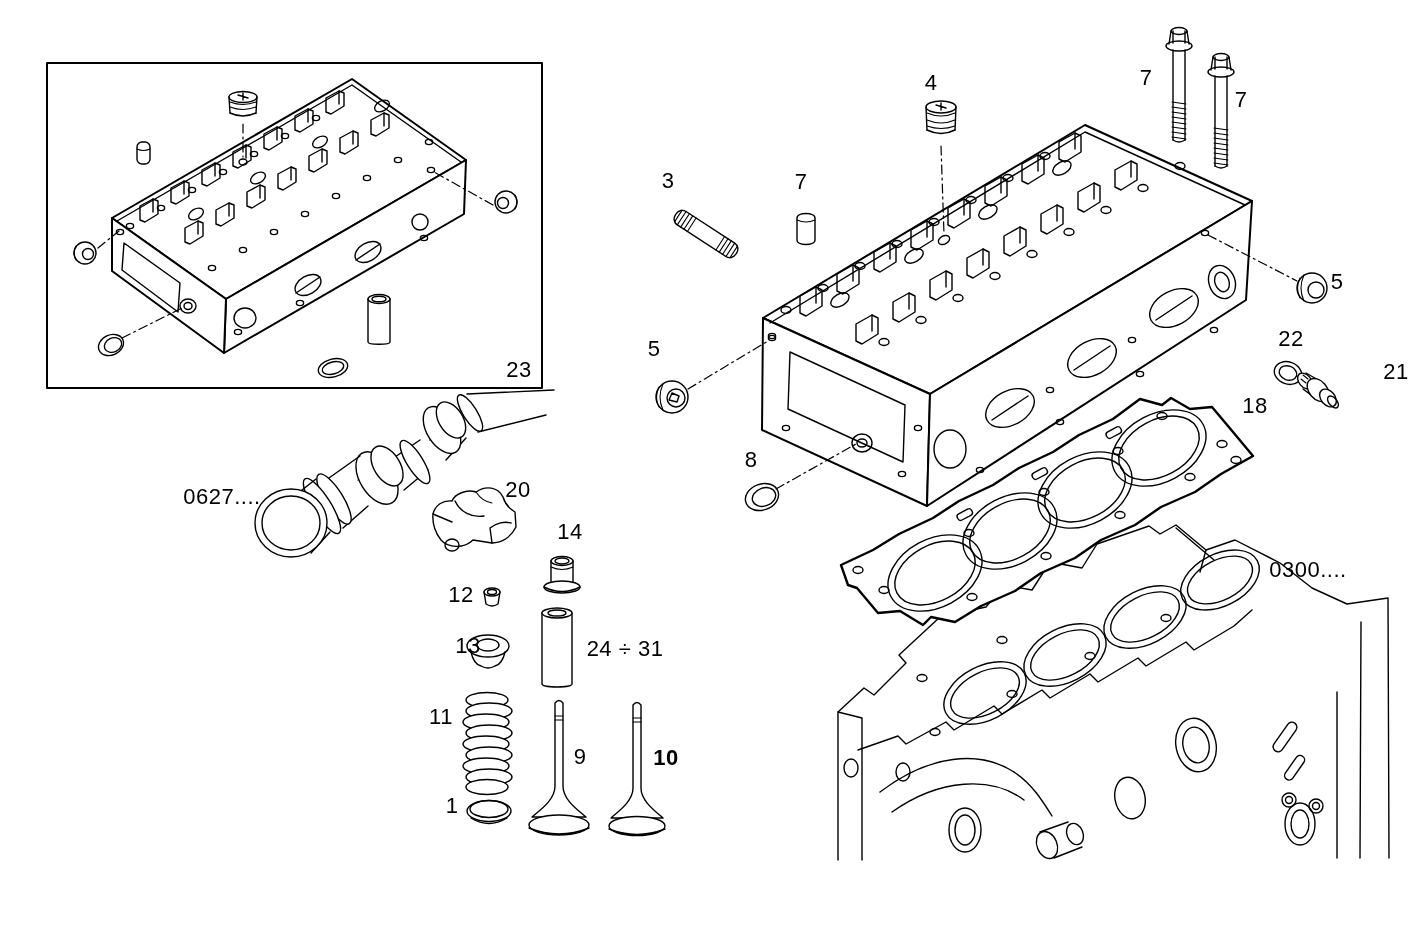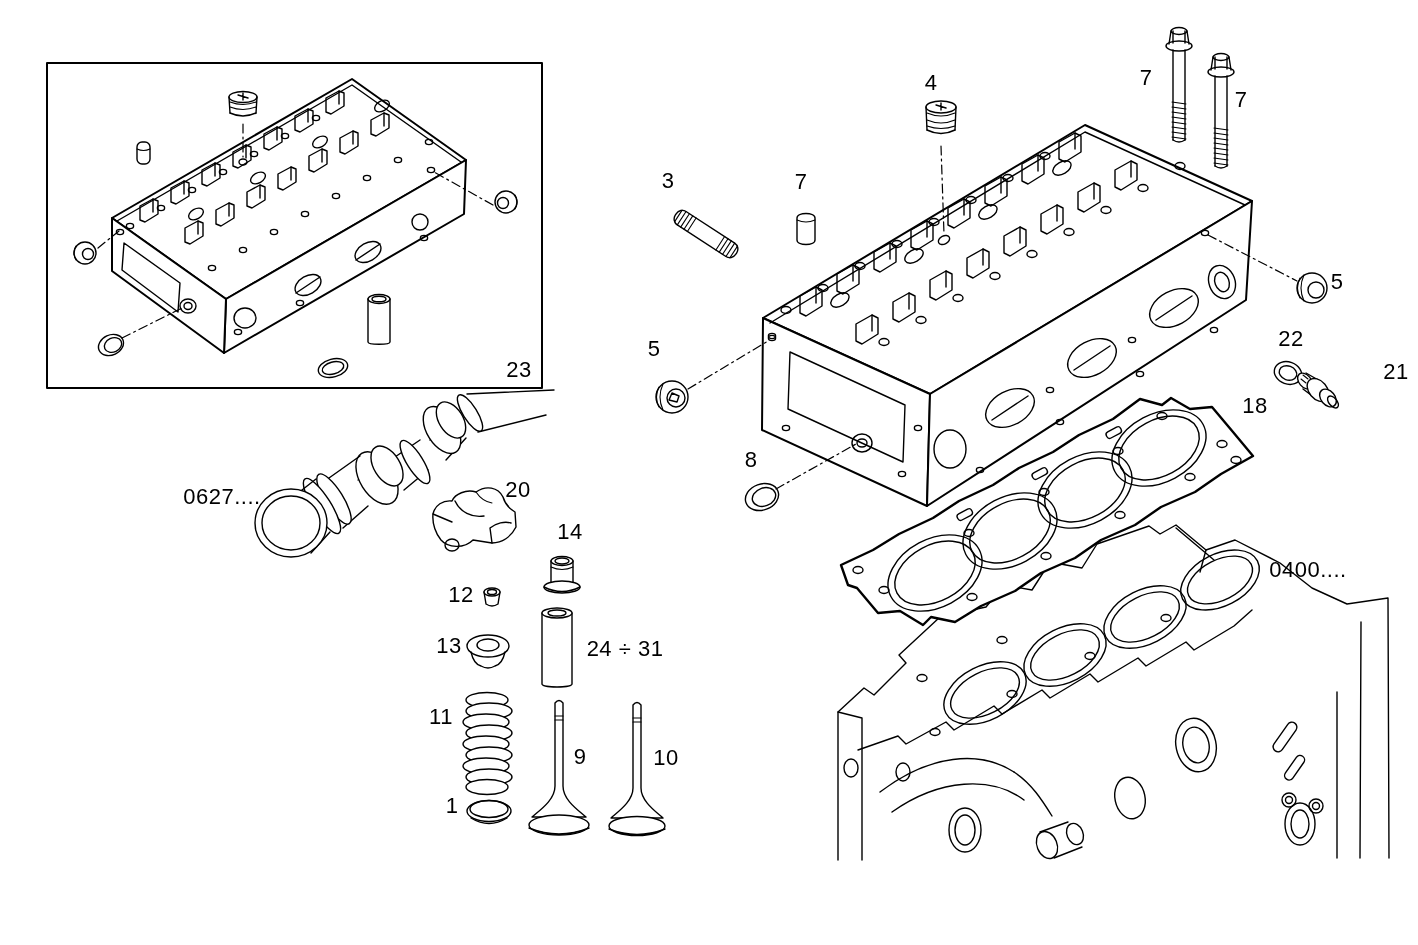--- a/index.html
+++ b/index.html
@@ -433,32 +433,32 @@
     <path class="thin" d="M617,832 Q637,838 657,832"></path>
   </g>
 </svg>
 
 <div class="callout-layer">
       <div class="callout" style="left: 519px; top: 370px;">23</div>
       <div class="callout" style="left: 222px; top: 497px;">0627....</div>
       <div class="callout" style="left: 518px; top: 490px;">20</div>
       <div class="callout" style="left: 570px; top: 532px;">14</div>
       <div class="callout" style="left: 461px; top: 595px;">12</div>
-      <div class="callout" style="left: 449px; top: 646px;">13</div>
+      <div class="callout" style="left: 468px; top: 646px;">13</div>
       <div class="callout" style="left: 625px; top: 649px;">24 ÷ 31</div>
       <div class="callout" style="left: 441px; top: 717px;">11</div>
       <div class="callout" style="left: 452px; top: 806px;">1</div>
       <div class="callout" style="left: 580px; top: 757px;">9</div>
-      <div class="callout" style="left: 666px; top: 758px;">10</div>
+      <div class="callout" style="left: 666px; top: 758px; font-weight: bold;">10</div>
       <div class="callout" style="left: 668px; top: 181px;">3</div>
       <div class="callout" style="left: 801px; top: 182px;">7</div>
       <div class="callout" style="left: 931px; top: 83px;">4</div>
       <div class="callout" style="left: 654px; top: 349px;">5</div>
       <div class="callout" style="left: 751px; top: 460px;">8</div>
       <div class="callout" style="left: 1146px; top: 78px;">7</div>
       <div class="callout" style="left: 1241px; top: 100px;">7</div>
       <div class="callout" style="left: 1337px; top: 282px;">5</div>
       <div class="callout" style="left: 1291px; top: 339px;">22</div>
       <div class="callout" style="left: 1352px; top: 372px; margin-left: 44px;">21</div>
       <div class="callout" style="left: 1230px; top: 406px; margin-left: 25px;">18</div>
-      <div class="callout" style="left: 1308px; top: 570px;">0400....</div>
+      <div class="callout" style="left: 1308px; top: 570px;">0300....</div>
     </div>
 </div>
 
 </body></html>

